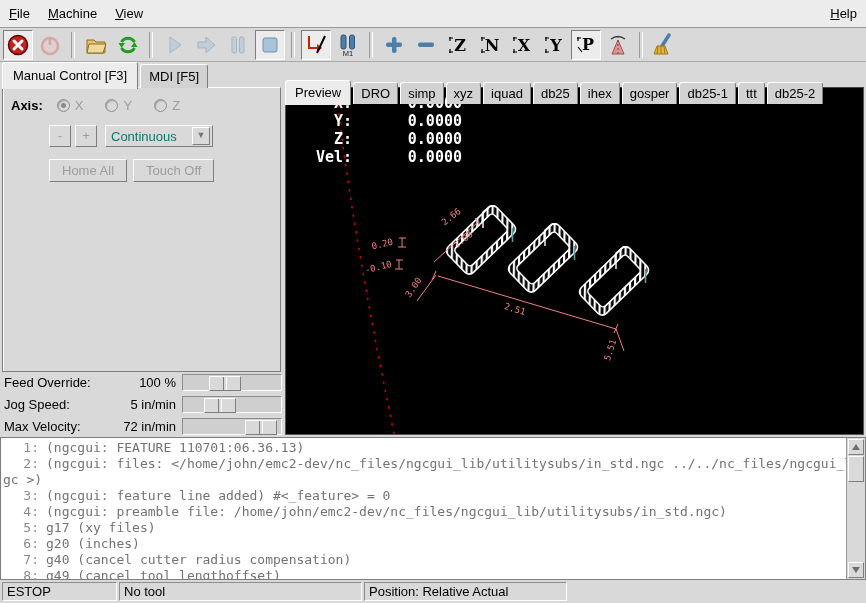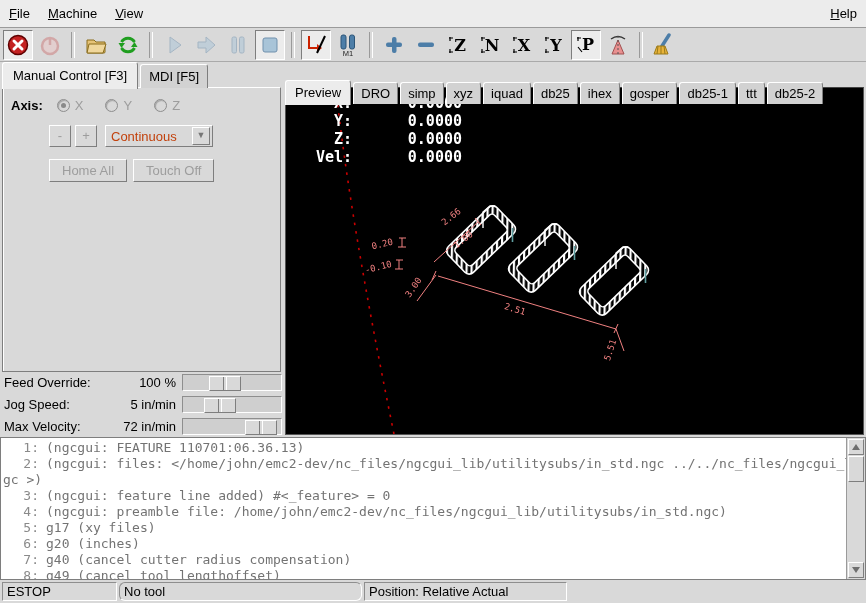--- a/index.html
+++ b/index.html
@@ -40,21 +40,21 @@
     border:1px solid #8e8e8e;box-shadow:inset 1px 1px 1px rgba(0,0,0,.25);margin-right:5px;position:relative;}
   .radio.sel .circ::after{content:"";position:absolute;left:3px;top:3px;width:5px;height:5px;border-radius:50%;background:#8a8a8a;}
   .jog-row{display:flex;align-items:center;margin:12px 0 0 46px;}
   .btn{background:#d9d9d9;border-top:1px solid #fff;border-left:1px solid #fff;
     border-right:1px solid #7e7e7e;border-bottom:1px solid #7e7e7e;color:#9d9d9d;
     text-align:center;box-sizing:border-box;}
   .jog-btn{width:22px;height:22px;line-height:20px;margin-right:4px;}
   .combo{width:108px;height:22px;display:flex;align-items:center;margin-left:4px;
     background:#d9d9d9;border-top:1px solid #fff;border-left:1px solid #fff;
     border-right:1px solid #7e7e7e;border-bottom:1px solid #7e7e7e;box-sizing:border-box;}
-  .combo .cval{flex:1;color:#c2410c;padding-left:5px;font-size:13px;white-space:nowrap;overflow:hidden;}
+  .combo .cval{flex:1;color:#0f766e;padding-left:5px;font-size:13px;white-space:nowrap;overflow:hidden;}
   .combo .carr{width:16px;height:16px;margin-right:2px;background:#d9d9d9;
     border-top:1px solid #fff;border-left:1px solid #fff;border-right:1px solid #7e7e7e;border-bottom:1px solid #7e7e7e;
     font-size:9px;color:#777;text-align:center;line-height:15px;}
   .home-row{display:flex;margin:12px 0 0 46px;}
   .home-btn{height:23px;line-height:21px;padding:0 12px;margin-right:6px;font-size:13px;}
   
   .sliders{position:absolute;left:0;top:310px;width:283px;}
   .slider-row{display:flex;align-items:center;height:21px;margin-bottom:1px;}
   .sl-label{width:104px;padding-left:4px;}
   .sl-value{width:68px;text-align:right;padding-right:6px;}
@@ -94,21 +94,21 @@
   .sb-up{top:1px;} .sb-down{bottom:1px;}
   .sb-btn::after{content:"";position:absolute;left:3px;border-left:4px solid transparent;border-right:4px solid transparent;}
   .sb-up::after{top:4px;border-bottom:6px solid #6e6e6e;}
   .sb-down::after{top:4px;border-top:6px solid #6e6e6e;}
   .sb-thumb{position:absolute;left:1px;top:18px;width:16px;height:26px;background:#d9d9d9;
     border-top:1px solid #fff;border-left:1px solid #fff;border-right:1px solid #7e7e7e;border-bottom:1px solid #7e7e7e;box-sizing:border-box;}
   
   .statusbar{position:absolute;left:0;top:580px;width:866px;height:23px;background:#d9d9d9;display:flex;align-items:center;}
   .sb-panel{height:19px;line-height:18px;padding-left:4px;margin-left:2px;background:#d9d9d9;
     border-top:1px solid #8e8e8e;border-left:1px solid #8e8e8e;border-right:1px solid #fff;border-bottom:1px solid #fff;box-sizing:border-box;}
-  .sb-p1{width:115px;} .sb-p2{width:243px;border-radius:6px;} .sb-p3{width:203px;}
+  .sb-p1{width:115px;} .sb-p2{width:243px;} .sb-p3{width:203px;}
 </style>
 </head>
 <body>
 
 <div class="window">
 
   <div class="menubar">
     <div class="menu-item"><span class="mkey">F</span><span>ile</span></div>
     <div class="menu-item"><span class="mkey">M</span><span>achine</span></div>
     <div class="menu-item"><span class="mkey">V</span><span>iew</span></div>

